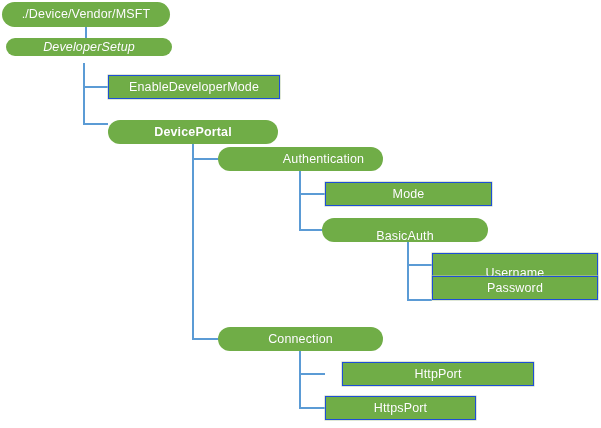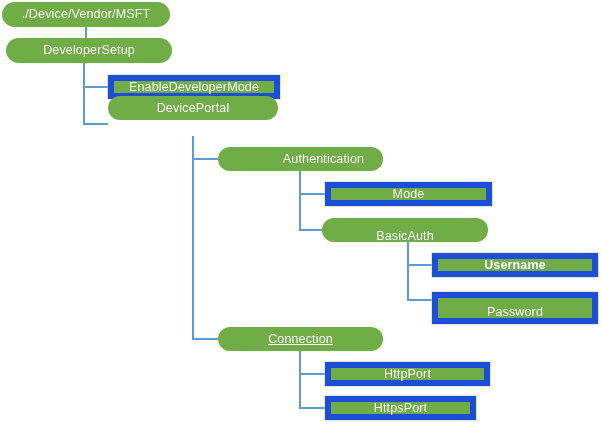--- a/index.html
+++ b/index.html
@@ -32,21 +32,21 @@
     white-space:nowrap;
     text-shadow:0 0 1px rgba(0,0,0,0.12);
     z-index:3;
   }
   .node.pill{
     background:#70AD47;
     border-radius:999px;
   }
   .node.rect{
     background:#70AD47;
-    border:6px solid #1d4ed8;
+    border:1px solid #1d4ed8;
     box-shadow:0 0 0 0.5px #BFD0B0;
   }
   .node-label{
     pointer-events:none;
     display:block;
   }
 </style>
 </head>
 <body>
 
@@ -61,47 +61,47 @@
       <path d="M 300,171 L 300,230 L 322,230" fill="none" stroke="#5B9BD5" stroke-width="2" stroke-linecap="butt" stroke-linejoin="miter"></path>
       <path d="M 408,242 L 408,265 L 432,265" fill="none" stroke="#5B9BD5" stroke-width="2" stroke-linecap="butt" stroke-linejoin="miter"></path>
       <path d="M 408,242 L 408,300 L 432,300" fill="none" stroke="#5B9BD5" stroke-width="2" stroke-linecap="butt" stroke-linejoin="miter"></path>
       <path d="M 300,351 L 300,374 L 325,374" fill="none" stroke="#5B9BD5" stroke-width="2" stroke-linecap="butt" stroke-linejoin="miter"></path>
       <path d="M 300,351 L 300,408 L 325,408" fill="none" stroke="#5B9BD5" stroke-width="2" stroke-linecap="butt" stroke-linejoin="miter"></path>
     </svg>
   <div id="nodes-layer">
       <div class="node pill" style="left: 2px; top: 2px; width: 168px; height: 25px;">
         <span class="node-label">./Device/Vendor/MSFT</span>
       </div>
-      <div class="node pill" style="left: 6px; top: 38px; width: 166px; height: 25px;">
+      <div class="node pill" style="left: 6px; top: 38px; width: 166px; height: 18px; font-style: italic;">
         <span class="node-label">DeveloperSetup</span>
       </div>
       <div class="node rect" style="left: 108px; top: 75px; width: 172px; height: 24px;">
         <span class="node-label">EnableDeveloperMode</span>
       </div>
-      <div class="node pill" style="left: 108px; top: 96px; width: 170px; height: 24px;">
+      <div class="node pill" style="left: 108px; top: 120px; width: 170px; height: 24px; font-weight: bold;">
         <span class="node-label">DevicePortal</span>
       </div>
       <div class="node pill" style="left: 218px; top: 147px; width: 165px; height: 24px; padding-left: 46px;">
         <span class="node-label">Authentication</span>
       </div>
       <div class="node rect" style="left: 325px; top: 182px; width: 167px; height: 24px;">
         <span class="node-label">Mode</span>
       </div>
       <div class="node pill" style="left: 322px; top: 218px; width: 166px; height: 24px; align-items: flex-end;">
         <span class="node-label">BasicAuth</span>
       </div>
-      <div class="node rect" style="left: 432px; top: 253px; width: 166px; height: 24px; font-weight: bold;">
+      <div class="node rect" style="left: 432px; top: 253px; width: 166px; height: 40px;">
         <span class="node-label">Username</span>
       </div>
-      <div class="node rect" style="left: 432px; top: 292px; width: 166px; height: 32px; align-items: flex-end;">
+      <div class="node rect" style="left: 432px; top: 276px; width: 166px; height: 24px;">
         <span class="node-label">Password</span>
       </div>
-      <div class="node pill" style="left: 218px; top: 327px; width: 165px; height: 24px; text-decoration: underline;">
+      <div class="node pill" style="left: 218px; top: 327px; width: 165px; height: 24px;">
         <span class="node-label">Connection</span>
       </div>
-      <div class="node rect" style="left: 325px; top: 362px; width: 165px; height: 24px;">
+      <div class="node rect" style="left: 342px; top: 362px; width: 192px; height: 24px;">
         <span class="node-label">HttpPort</span>
       </div>
       <div class="node rect" style="left: 325px; top: 396px; width: 151px; height: 24px;">
         <span class="node-label">HttpsPort</span>
       </div>
     </div>
 </div>
 
 </body></html>

